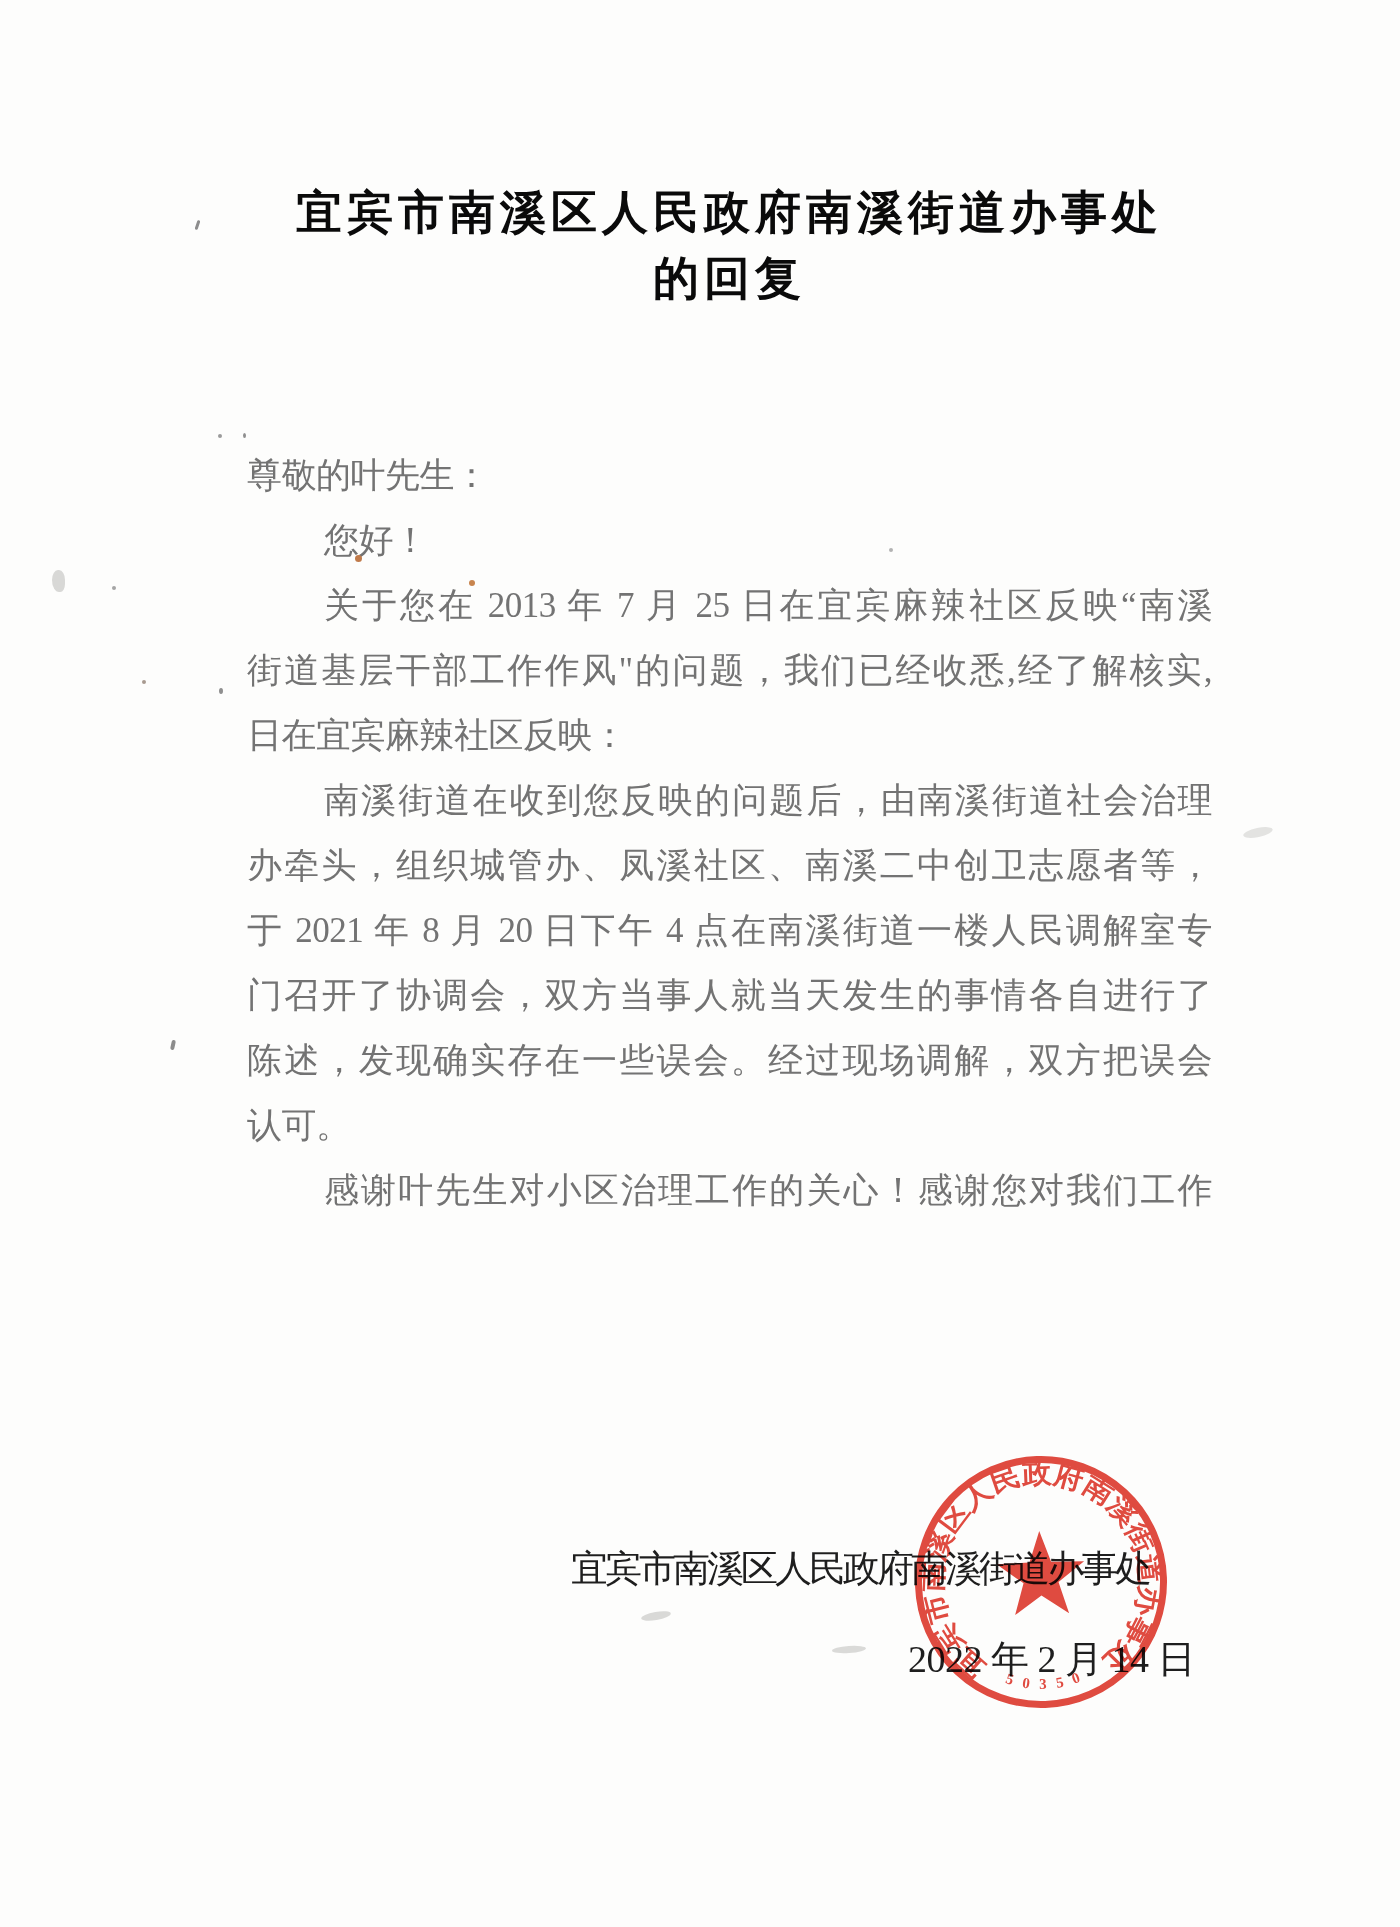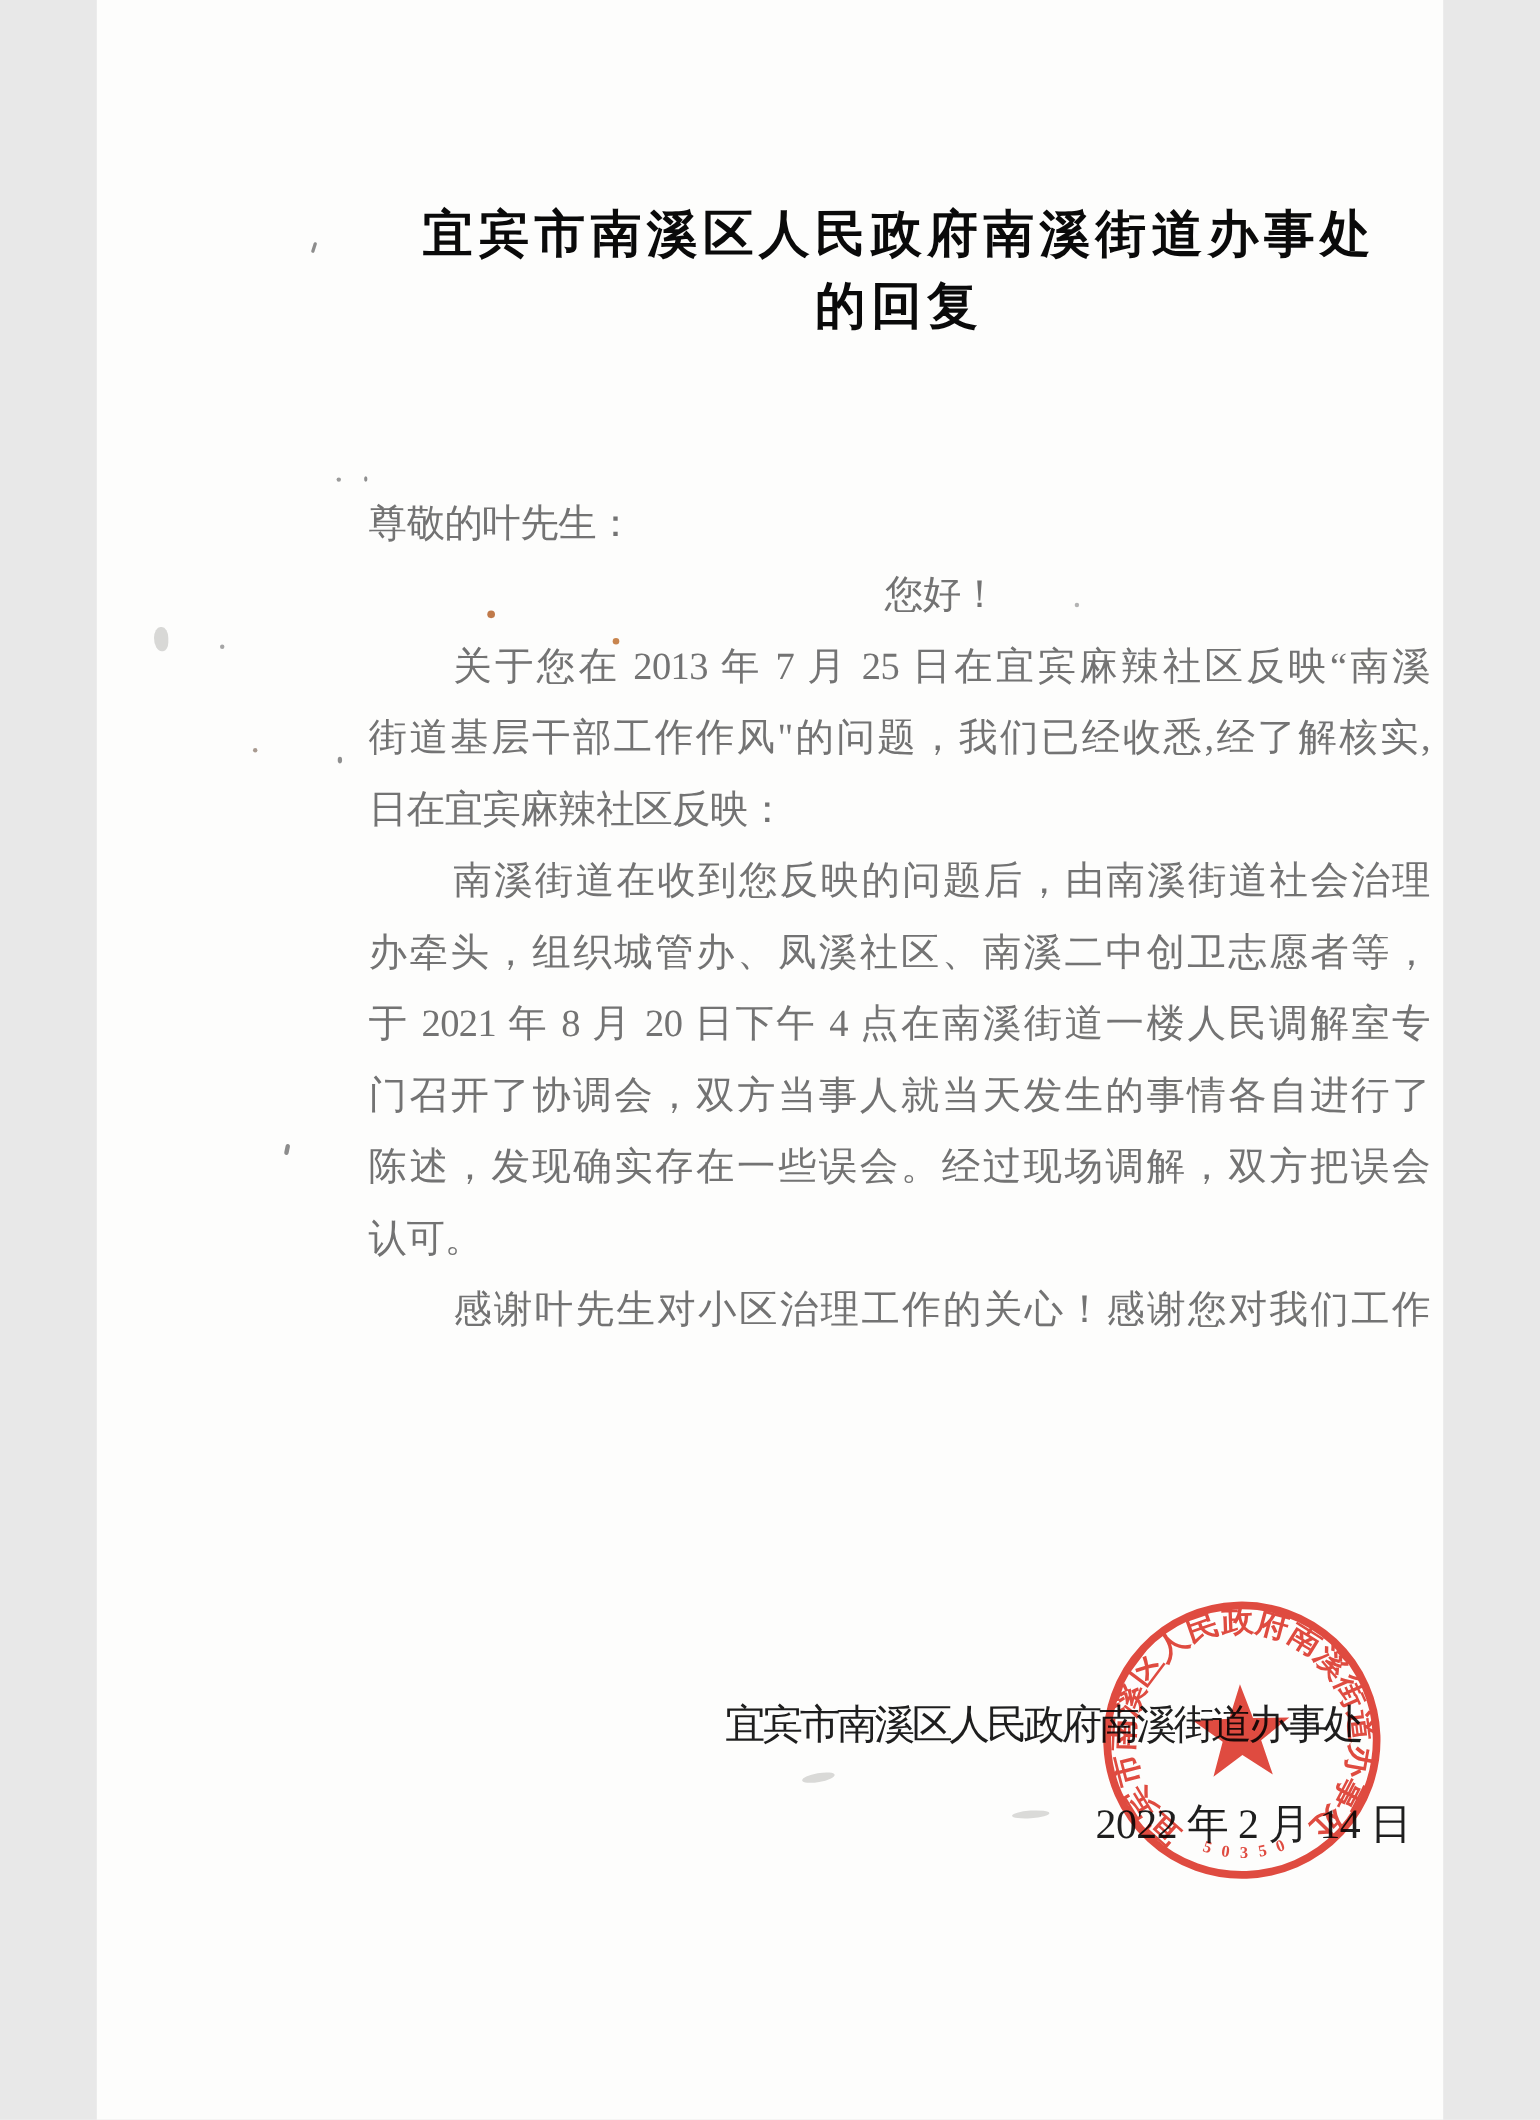--- a/index.html
+++ b/index.html
@@ -1,18 +1,18 @@
 <!DOCTYPE html>
 <html><head>
 <meta charset="utf-8">
 <style>
   html,body{margin:0;padding:0;background:#e8e8e8;}
   .page{
     position:relative;
-    width:1224px;
+    width:1400px;
     height:1927px;
     margin:0 auto;
     background:#fdfdfc;
     overflow:hidden;
     font-family:"Liberation Serif", serif;
     color:#262626;
   }
   
   .title-block{
     position:absolute;
@@ -35,21 +35,21 @@
   .line{
     height:65px;
     line-height:65px;
     white-space:nowrap;
   }
   .line.fill{
     white-space:normal;
     text-align:justify;
     text-align-last:justify;
   }
-  .line.indent{ text-indent:77px;text-align:center; }
+  .line.indent{ text-indent:77px; }
   
   .signature{
     position:absolute;
     left:571px; top:1547px;
     font-size:37px;
     letter-spacing:-3px;
     line-height:44px;
     color:#1e1e1e;
     white-space:nowrap;
   }

